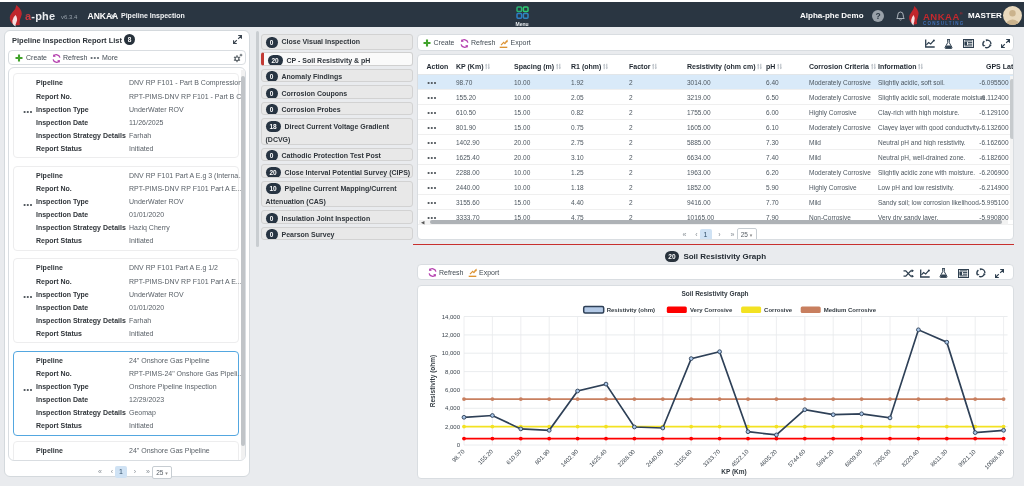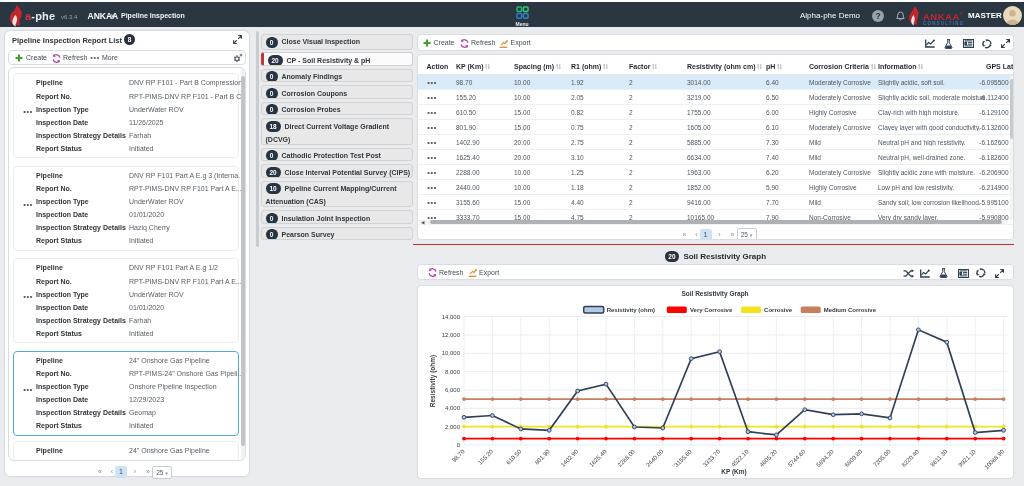--- a/index.html
+++ b/index.html
@@ -19,21 +19,21 @@
     <div style="position:absolute;left:121px;top:10px;width:70px;height:10px;color:#f2f4f6;font-size:7px;font-weight:bold;white-space:nowrap;">Pipeline Inspection</div>
     <div style="position:absolute;left:515.5px;top:4px;width:13px;height:14px;">
       <svg style="" width="13" height="14" viewBox="0 0 13 14">
         <rect x="1" y="1" width="4.6" height="4.6" rx="1" fill="none" stroke="#29b573" stroke-width="1.5"></rect>
         <rect x="7.4" y="1" width="4.6" height="4.6" rx="1" fill="none" stroke="#2ecc71" stroke-width="1.5"></rect>
         <rect x="1" y="7.6" width="4.6" height="4.6" rx="1" fill="none" stroke="#2c7fc6" stroke-width="1.5"></rect>
         <rect x="7.4" y="7.6" width="4.6" height="4.6" rx="1" fill="none" stroke="#2e86c1" stroke-width="1.5"></rect>
       </svg>
     </div>
     <div style="position:absolute;left:508px;top:18.8px;width:28px;height:6px;color:#e8ecef;font-size:5px;font-weight:bold;text-align:center;">Menu</div>
-    <div style="position:absolute;left:800px;top:9px;width:70px;height:11px;color:#fff;font-size:8px;font-weight:normal;white-space:nowrap;">Alpha-phe Demo</div>
+    <div style="position:absolute;left:800px;top:9px;width:70px;height:11px;color:#fff;font-size:8px;font-weight:bold;white-space:nowrap;">Alpha-phe Demo</div>
     <div style="position:absolute;left:872px;top:8px;width:12px;height:12px;">
       <svg style="" width="12" height="12" viewBox="0 0 12 12">
         <circle cx="6" cy="6" r="6" fill="#99a1a9"></circle>
         <text x="6" y="9" font-size="8.5" font-weight="bold" fill="#2a3642" text-anchor="middle" font-family="Liberation Sans">?</text>
       </svg>
     </div>
     <div style="position:absolute;left:896px;top:9px;width:9px;height:10px;">
       <svg style="" width="9" height="10" viewBox="0 0 9 10">
         <path d="M4.5 1 Q7.2 1 7.2 4 Q7.2 6.5 8.2 7.5 H0.8 Q1.8 6.5 1.8 4 Q1.8 1 4.5 1 Z" fill="none" stroke="#aab2ba" stroke-width="1"></path>
         <path d="M3.5 8.6 Q4.5 9.6 5.5 8.6" stroke="#aab2ba" stroke-width="1" fill="none"></path>

